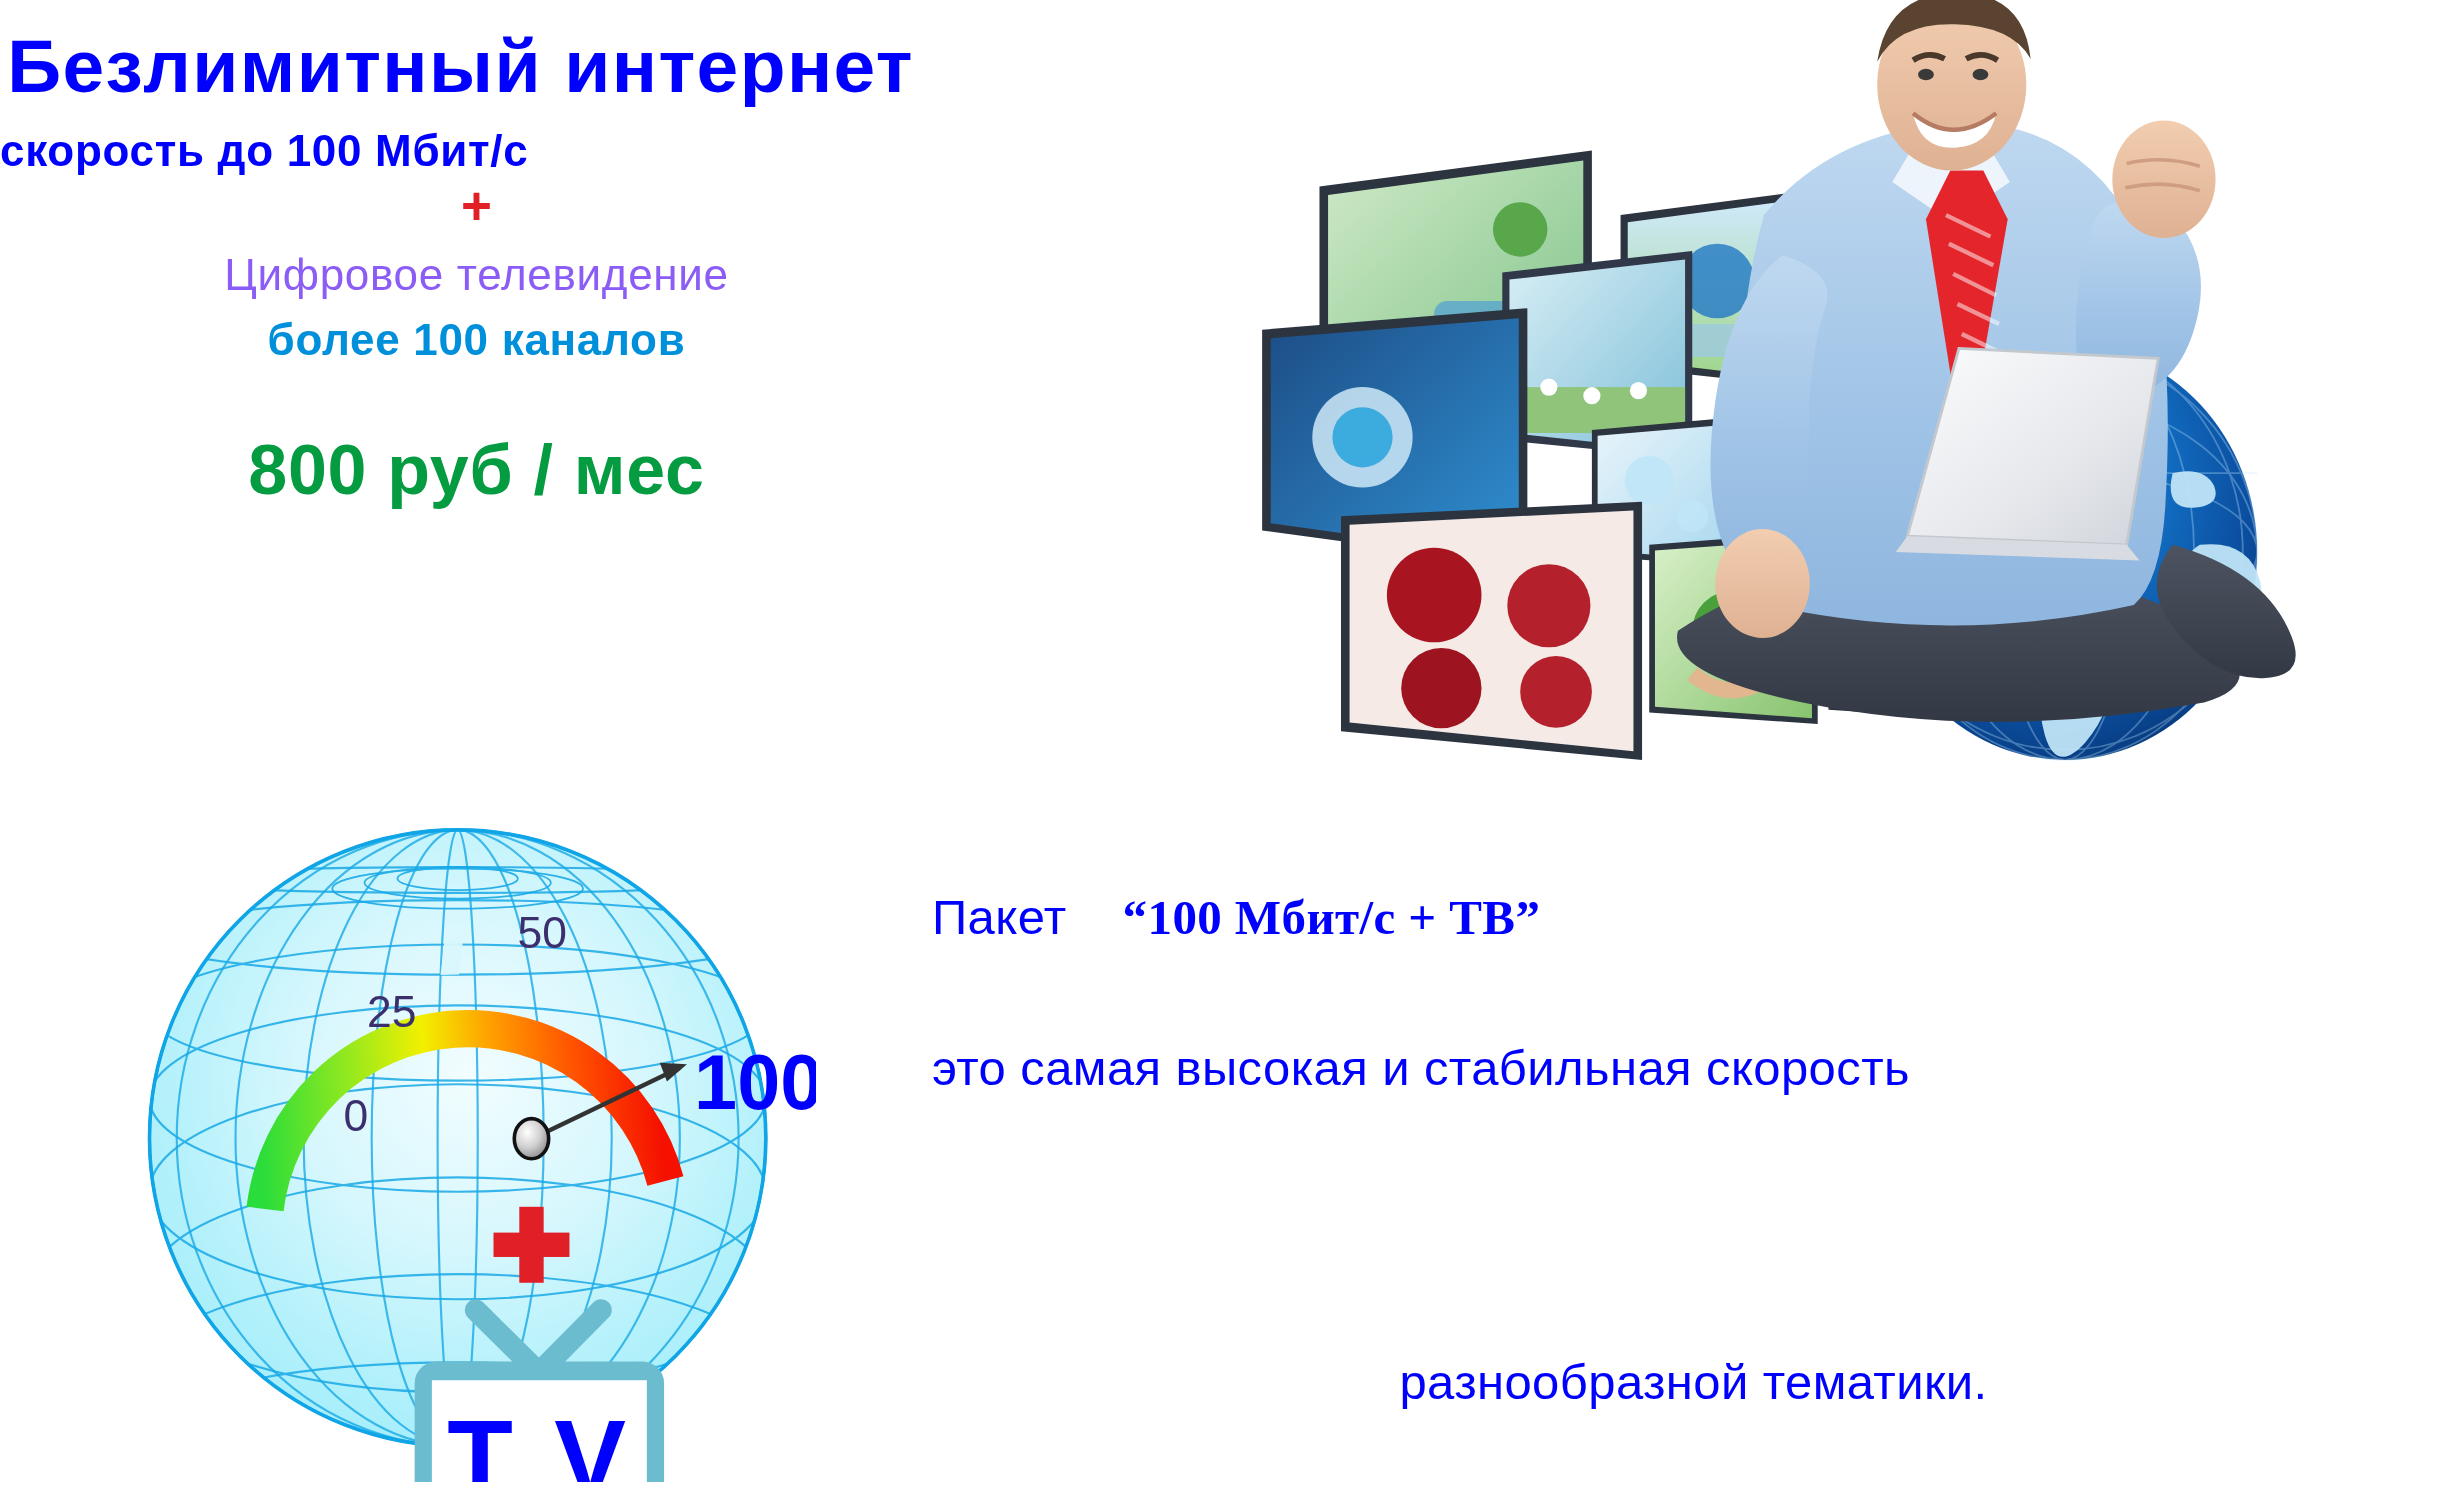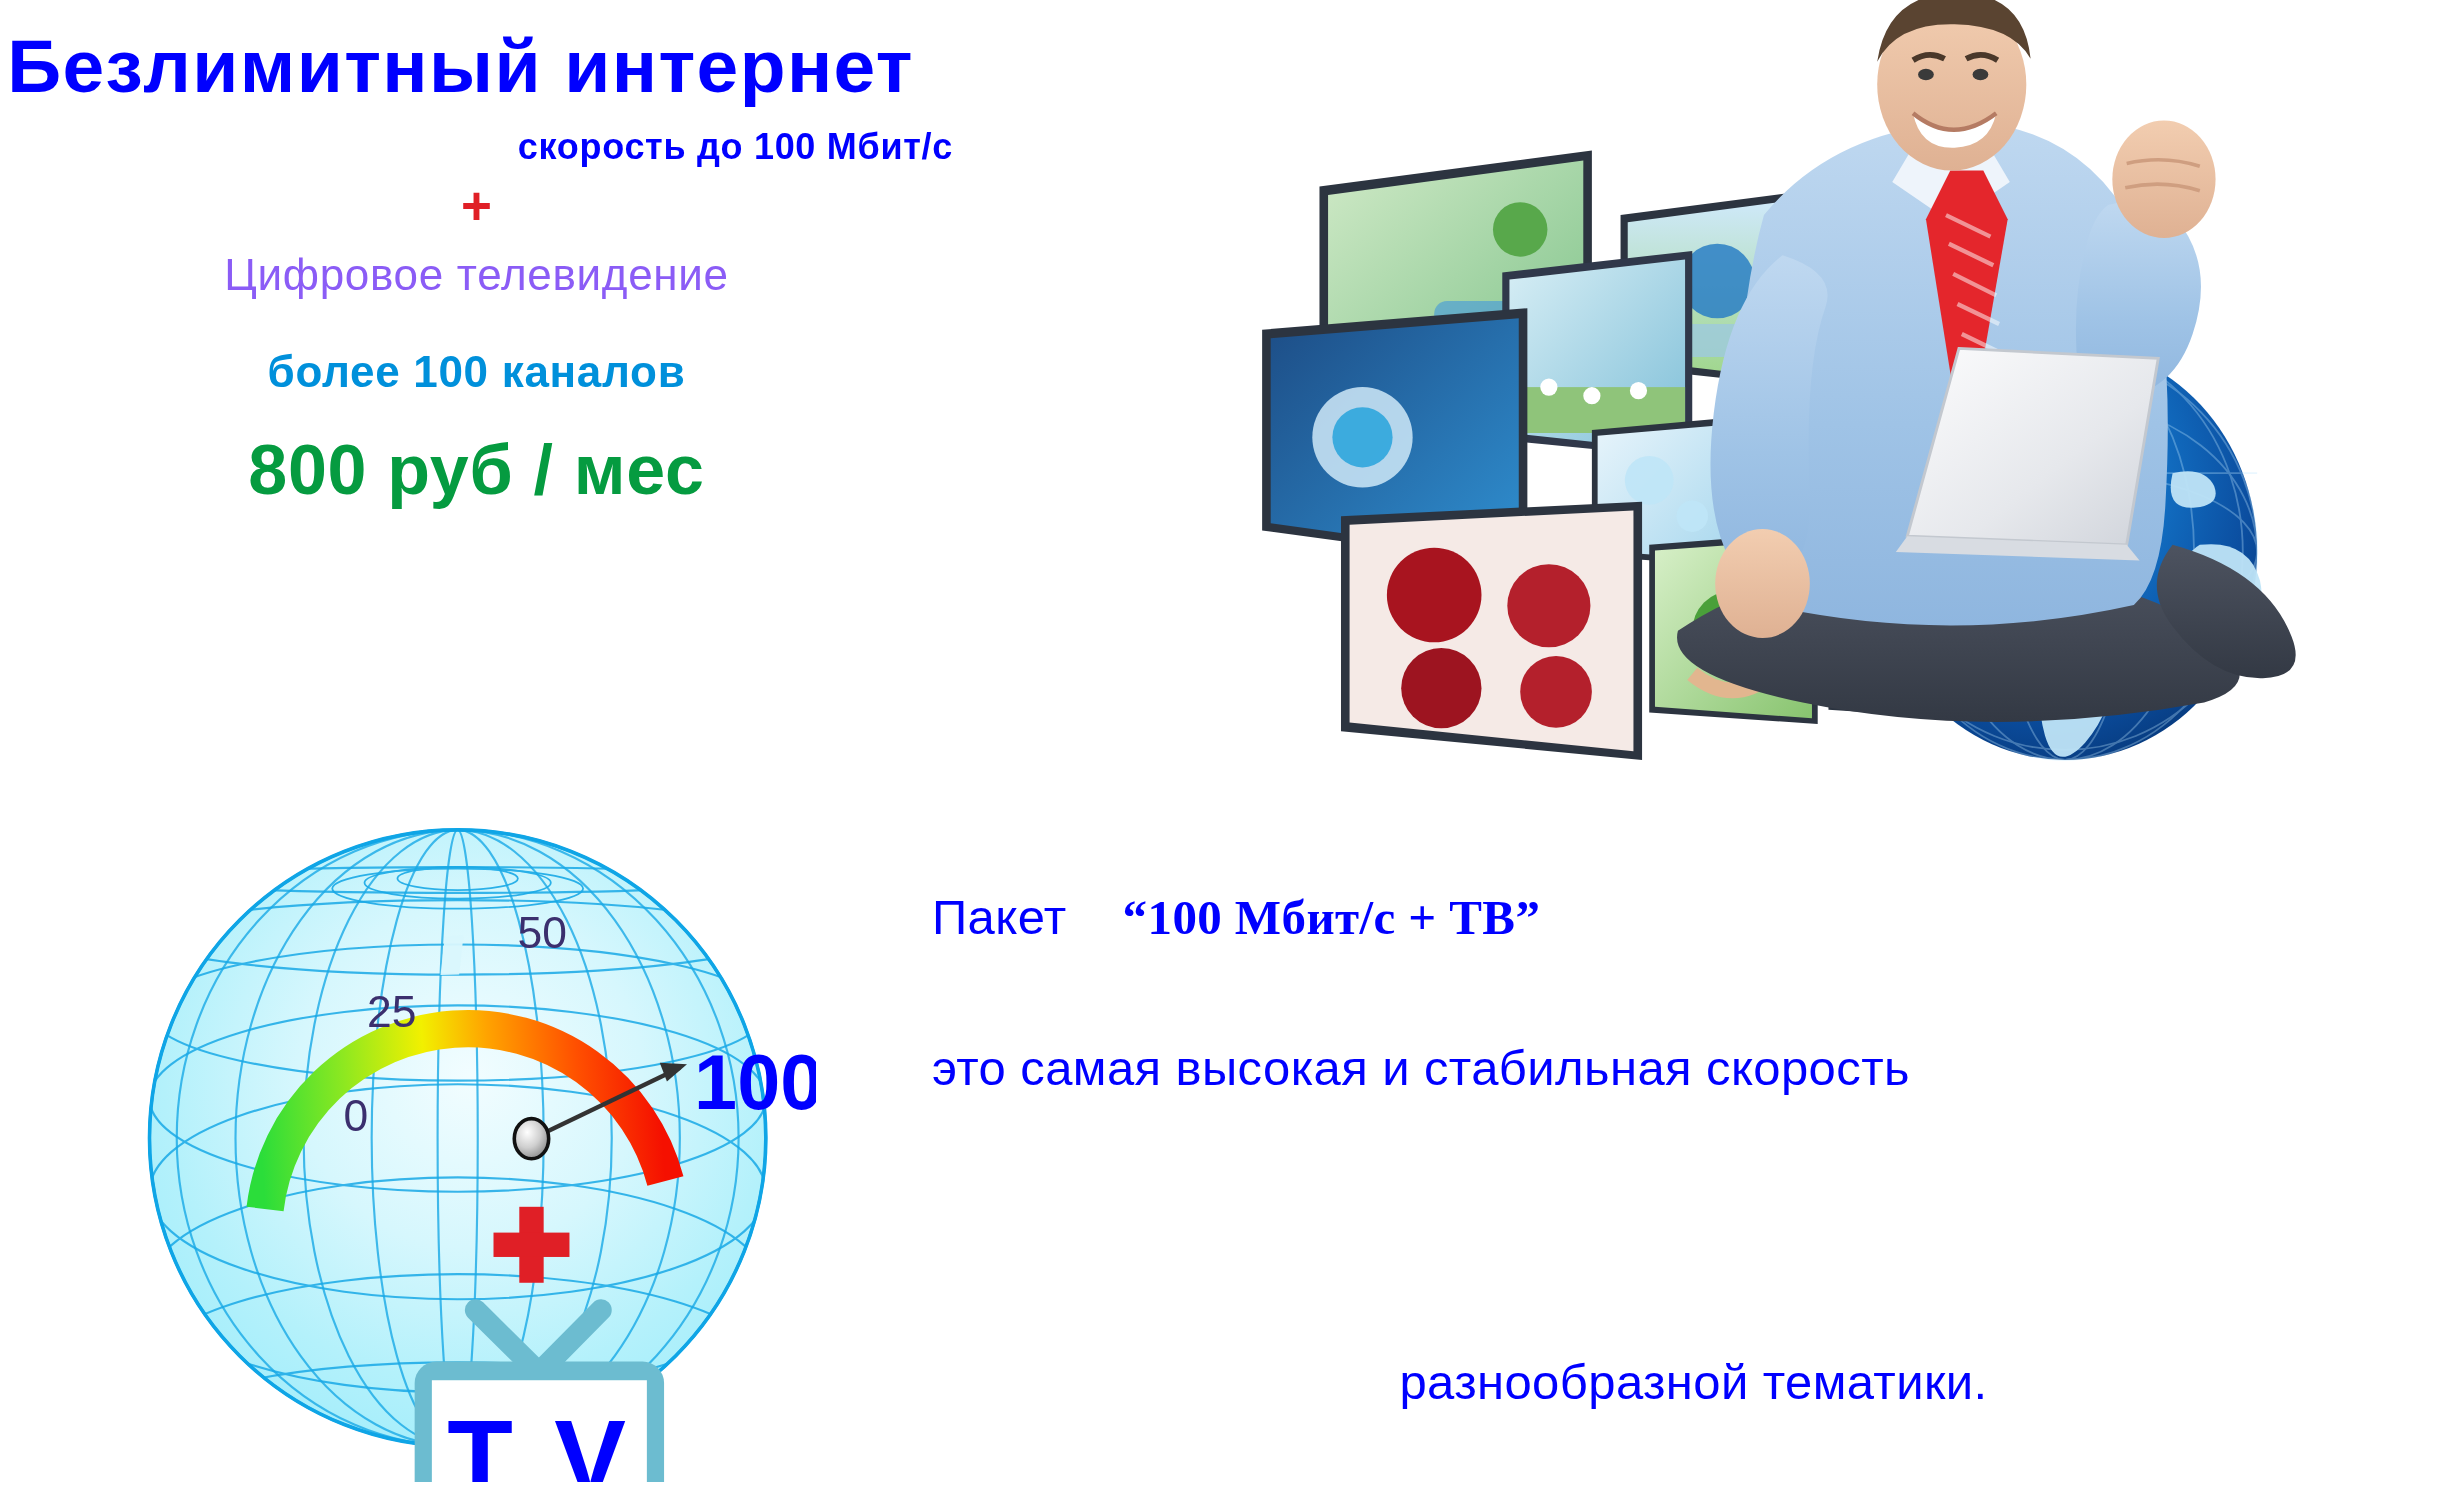--- a/index.html
+++ b/index.html
@@ -12,38 +12,37 @@
 
   
   .left-col{position:absolute;left:0;top:0;width:1118px;height:774px;}
 
   .headline{
     position:absolute;left:7.2px;top:29px;width:1104px;
     font-size:75px;font-weight:bold;color:#0000ff;
     letter-spacing:1.4px;white-space:nowrap;line-height:1.0;
   }
   .subline{
-    position:absolute;left:0px;top:126px;width:953px;text-align:right;
-    font-size:36px;font-weight:bold;color:#0000ff;letter-spacing:0.7px;
+    position:absolute;left:0px;top:126px;width:953px;text-align:left;
+    font-size:44px;font-weight:bold;color:#0000ff;letter-spacing:0.7px;
     white-space:nowrap;
   }
   .plus-red{
     position:absolute;left:0px;top:179px;width:953px;text-align:center;
     font-size:53px;font-weight:bold;color:#e01f26;line-height:1;
   }
   .tv-line1{
     position:absolute;left:0px;top:250px;width:953px;text-align:center;
     font-size:44px;font-weight:normal;color:#8b5cf6;letter-spacing:0.7px;
     white-space:nowrap;
   }
   .tv-line2{
     position:absolute;left:0px;top:315px;width:953px;text-align:center;
     font-size:44px;font-weight:bold;color:#0090db;letter-spacing:0.7px;
     white-space:nowrap;
-    margin-top:32px;
   }
   .price{
     position:absolute;left:0px;top:430px;width:953px;text-align:center;
     font-size:70px;font-weight:bold;color:#059b40;letter-spacing:0.7px;
     white-space:nowrap;
   }
 
   
   .globe-wrap{position:absolute;left:128px;top:794px;width:688px;height:688px;}
   .globe-wrap svg{display:block;width:688px;height:688px;}

